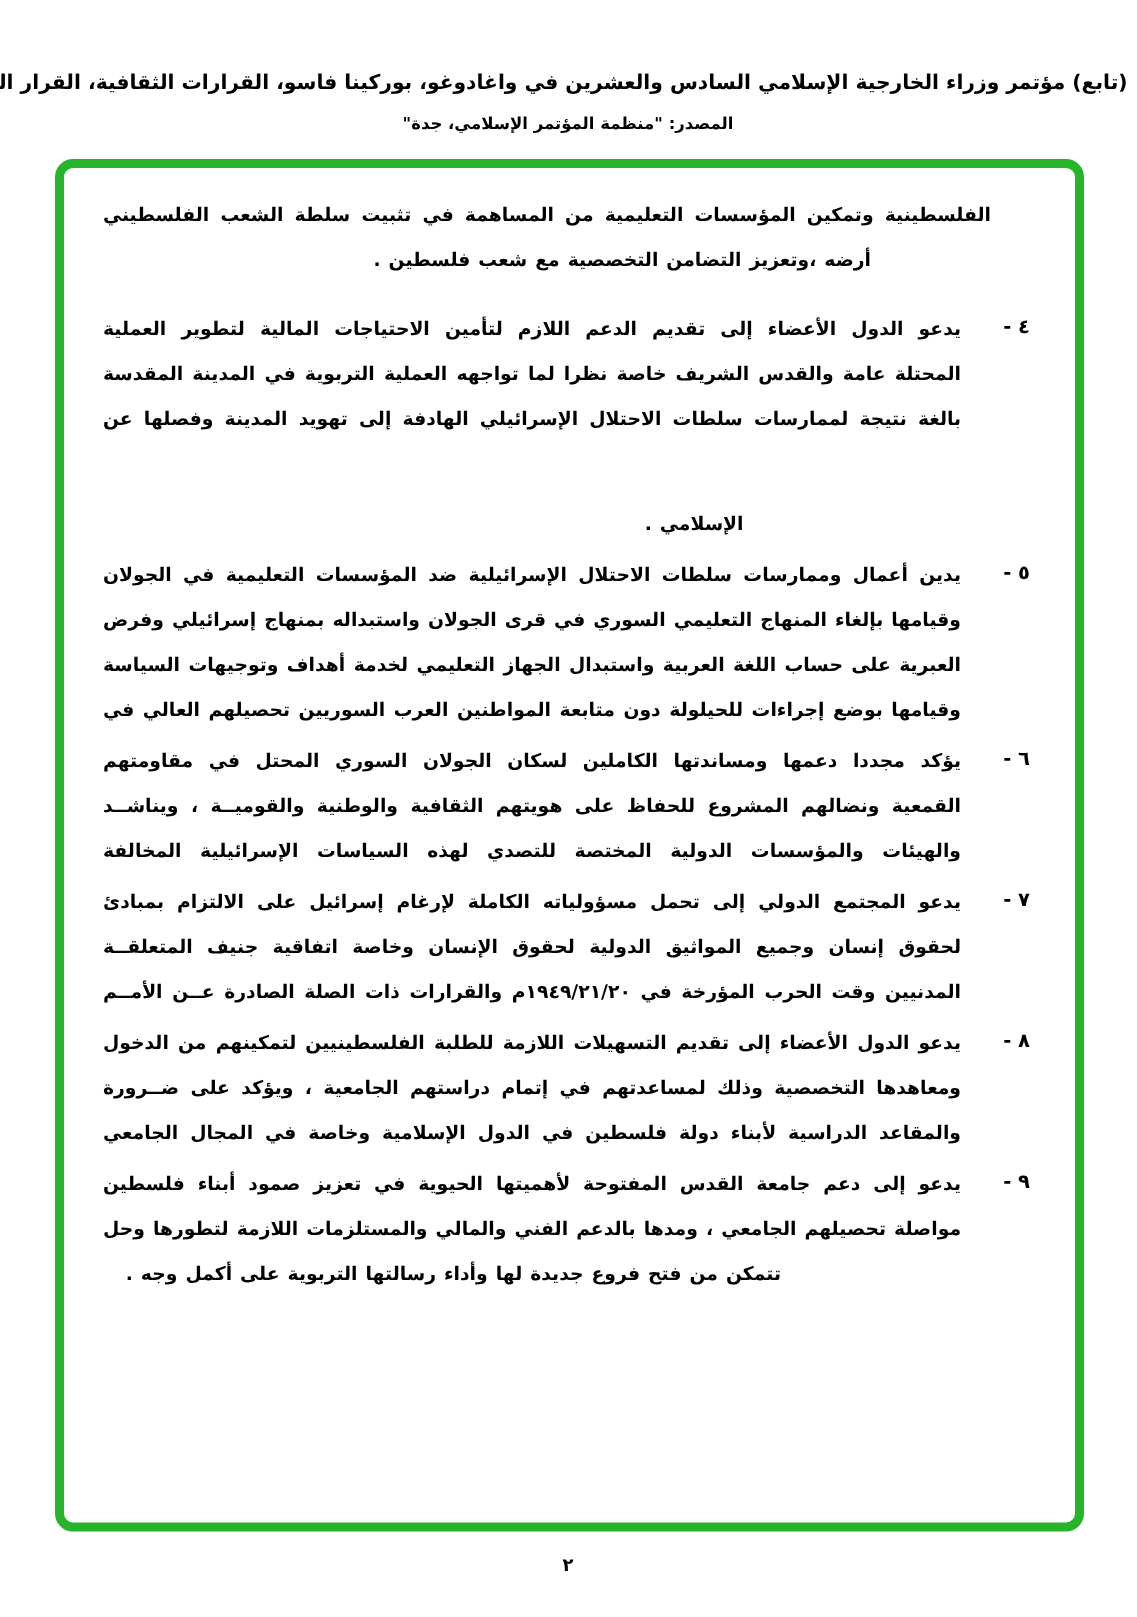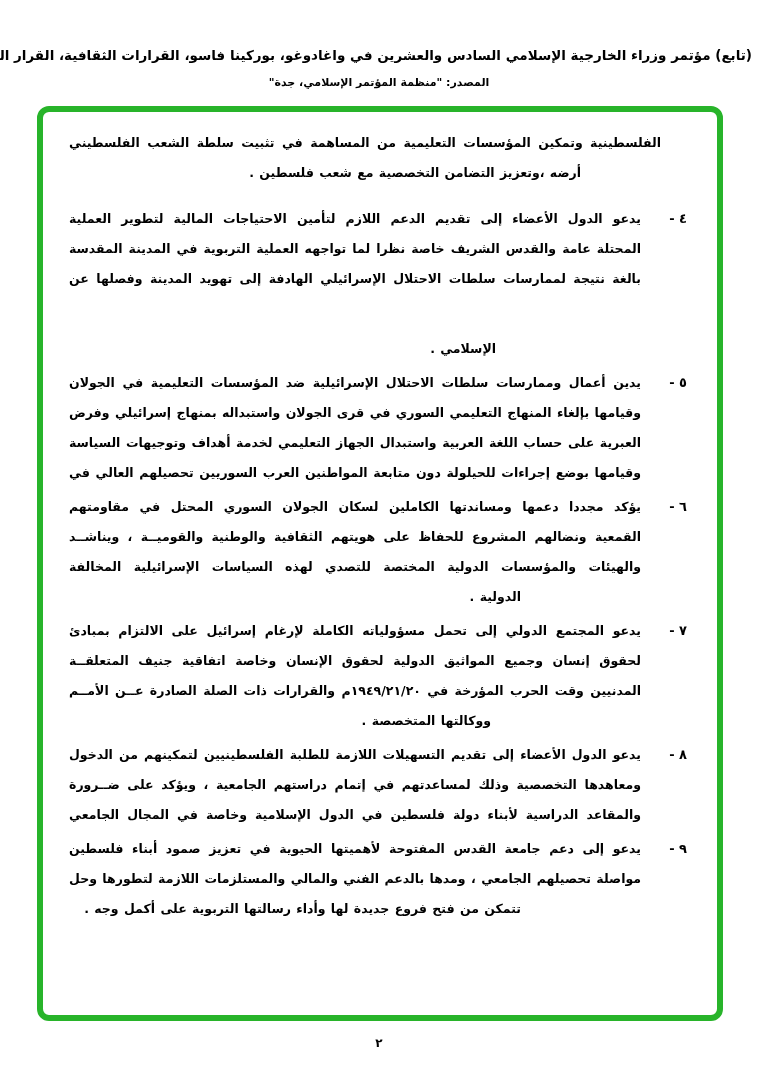--- a/index.html
+++ b/index.html
@@ -100,31 +100,29 @@
         <div class="ln">وقيامها بوضع إجراءات للحيلولة دون متابعة المواطنين العرب السوريين تحصيلهم العالي في الجامعــات</div>
       </div>
     </div>
 
     <div class="row">
       <div class="num">٦ -</div>
       <div class="bd">
         <div class="ln">يؤكد مجددا دعمها ومساندتها الكاملين لسكان الجولان السوري المحتل في مقاومتهم للممارسات الإسرائيلية</div>
         <div class="ln">القمعية ونضالهم المشروع للحفاظ على هويتهم الثقافية والوطنية والقوميــة ، ويناشــد  الأمــم المتحــدة</div>
         <div class="ln">والهيئات والمؤسسات الدولية المختصة للتصدي لهذه السياسات الإسرائيلية المخالفة للقوانين والمواثيــق</div>
-        <div class="ln short i120">الدولية .</div>
       </div>
     </div>
 
     <div class="row">
       <div class="num">٧ -</div>
       <div class="bd">
         <div class="ln">يدعو المجتمع الدولي إلى تحمل مسؤولياته الكاملة لإرغام إسرائيل على الالتزام بمبادئ الإعلان العــالمي</div>
         <div class="ln">لحقوق إنسان وجميع المواثيق الدولية لحقوق الإنسان وخاصة اتفاقية جنيف المتعلقــة بحمايــة الســكان</div>
         <div class="ln">المدنيين وقت الحرب المؤرخة في ١٩٤٩/٢١/٢٠م والقرارات ذات الصلة الصادرة عــن الأمــم المتحــدة</div>
-        <div class="ln short i150">ووكالتها المتخصصة .</div>
       </div>
     </div>
 
     <div class="row">
       <div class="num">٨ -</div>
       <div class="bd">
         <div class="ln">يدعو الدول الأعضاء إلى تقديم التسهيلات اللازمة للطلبة الفلسطينيين لتمكينهم من الدخول في جامعاتــها</div>
         <div class="ln">ومعاهدها التخصصية وذلك لمساعدتهم في إتمام دراستهم الجامعية ، ويؤكد على ضــرورة زيــادة المنــح</div>
         <div class="ln">والمقاعد الدراسية لأبناء دولة فلسطين في الدول الإسلامية وخاصة في المجال الجامعي والتدريــب الفنــي</div>
       </div>

